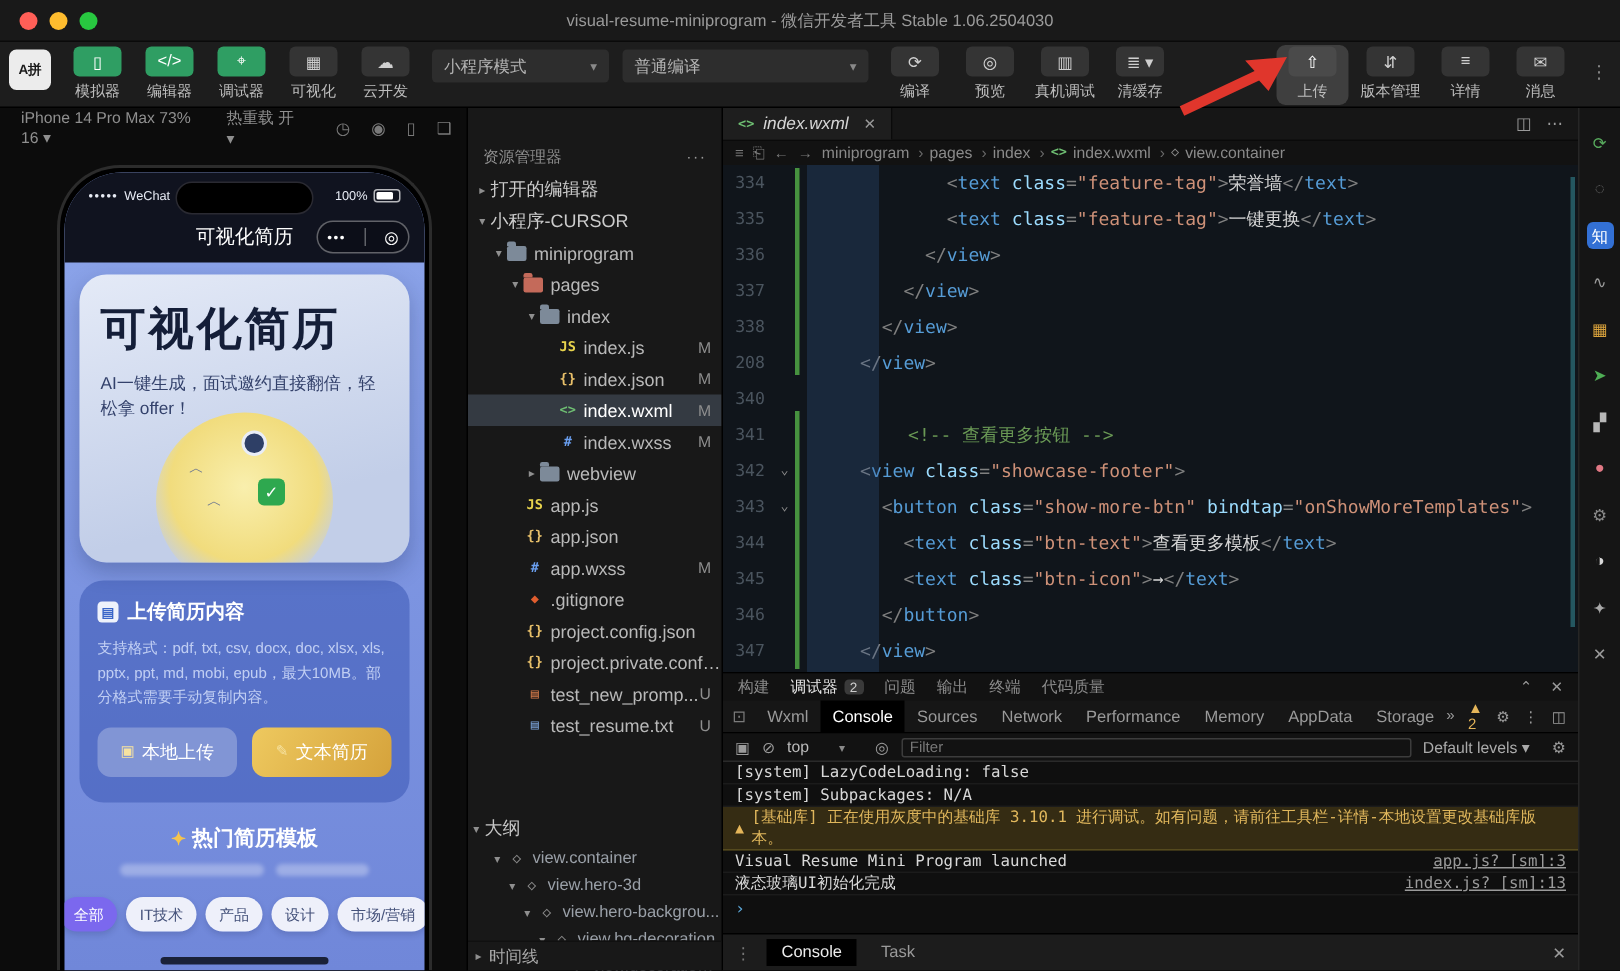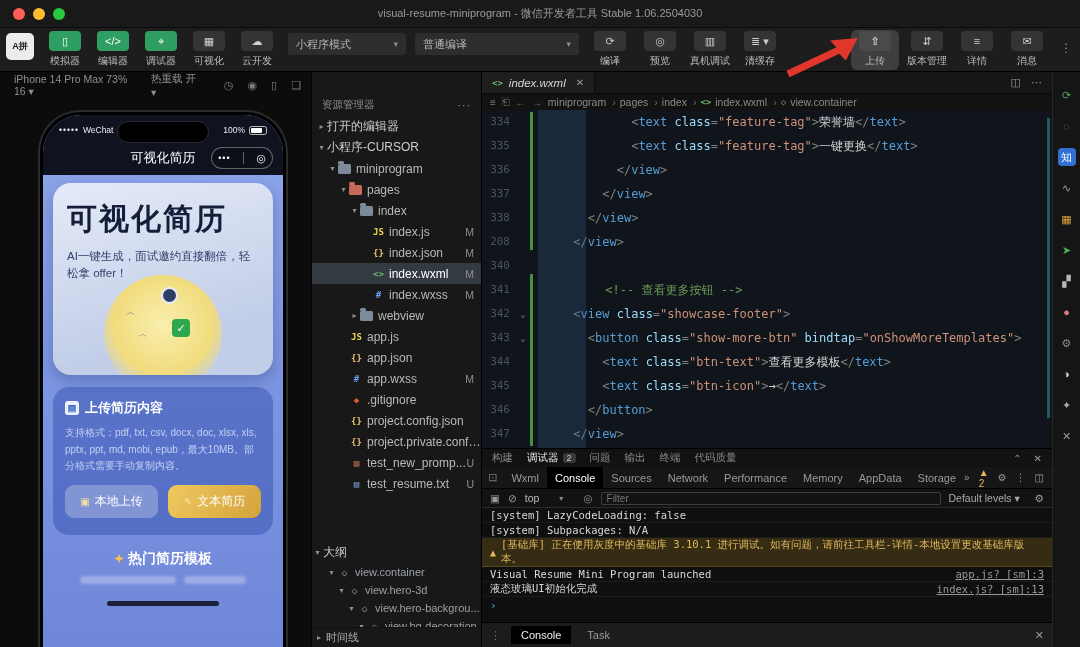--- a/index.html
+++ b/index.html
@@ -309,20 +309,27 @@
                   </div>
                 </div>
             </div>
             <div class="tpl-head">
               <span class="star">✦</span><span>热门简历模板</span>
             </div>
             <div class="tpl-blur">
                 <i class="s1"></i>
                 <i class="s2"></i>
               </div>
+            <div class="chips" id="chips">
+                <div class="chip active">全部</div>
+                <div class="chip">IT技术</div>
+                <div class="chip">产品</div>
+                <div class="chip">设计</div>
+                <div class="chip">市场/营销</div>
+              </div>
             <div class="home-bar"></div>
 
           </div>
         </div>
       </div>
     </div>
 
     <div class="explorer">
       <div class="exp-head">
         <span>资源管理器</span>

